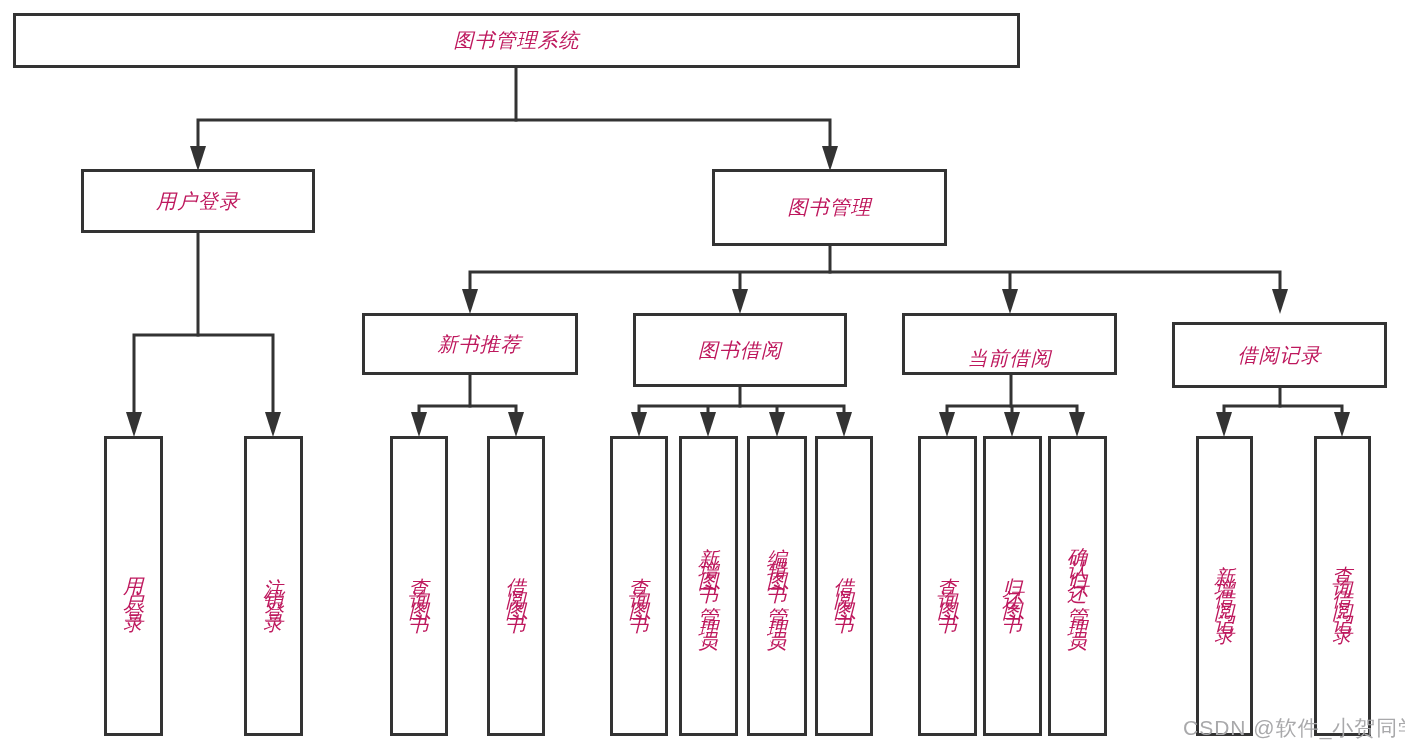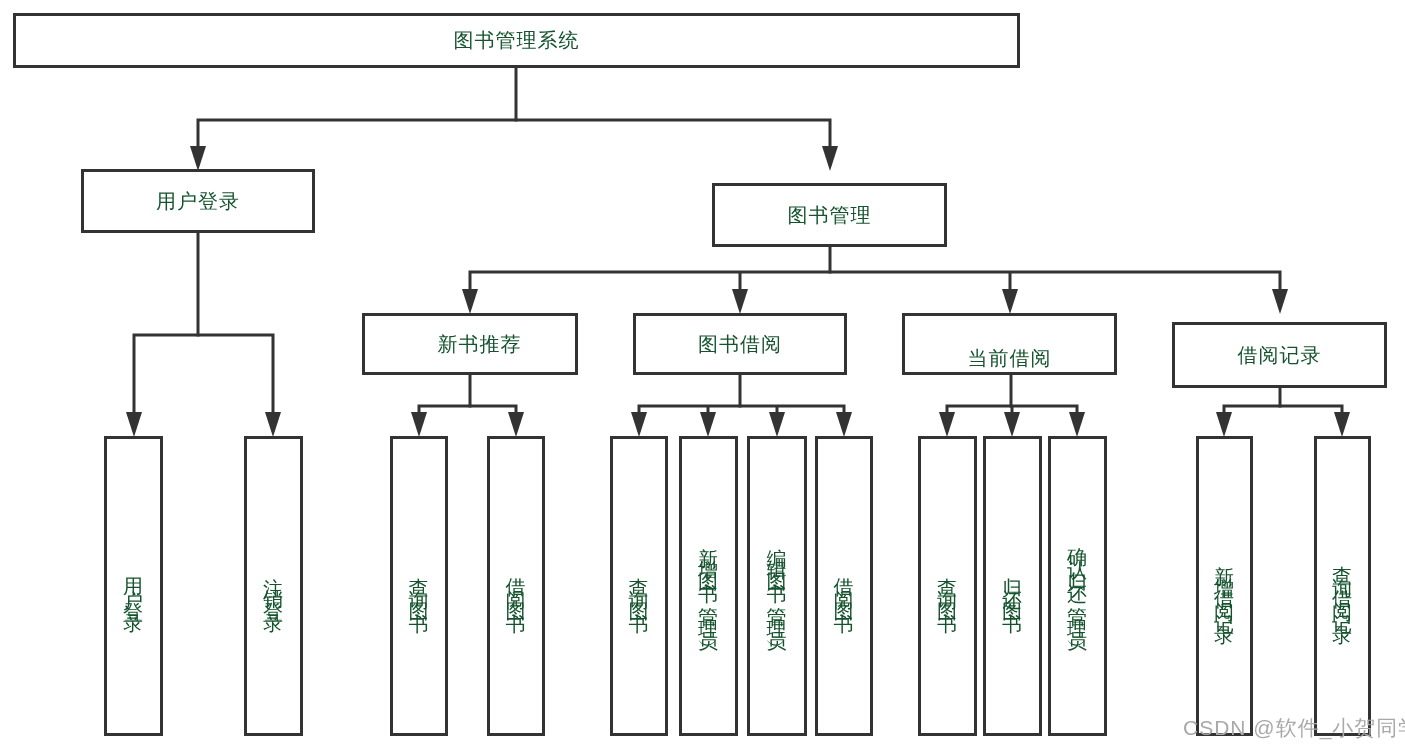--- a/index.html
+++ b/index.html
@@ -20,24 +20,25 @@
     width: 1405px; height: 747px;
   }
   .node {
     position: absolute;
     box-sizing: border-box;
     border: 3px solid #333333;
     background: #ffffff;
     display: flex;
     align-items: center;
     justify-content: center;
-    color: #14532d;
+    color: #be185d;
     font-size: 20px;
     letter-spacing: 1px;
     z-index: 2;
+    font-style: italic;
   }
   .node.leaf {
     font-size: 20px;
   }
   .node.leaf .vtext {
     writing-mode: vertical-rl;
     text-orientation: mixed;
     letter-spacing: 12px;
     line-height: 1;
     white-space: nowrap;
@@ -115,28 +116,28 @@
     </g>
   </svg>
 
   <div class="node" style="left:13px; top:13px; width:1007px; height:55px;">
     <span>图书管理系统</span>
   </div>
 
   <div class="node" style="left:81px; top:169px; width:234px; height:64px;">
     <span>用户登录</span>
   </div>
-  <div class="node" style="left:712px; top:169px; width:235px; height:64px;margin-top:14px;">
+  <div class="node" style="left:712px; top:169px; width:235px; height:77px;">
     <span>图书管理</span>
   </div>
 
   <div class="node" style="left:362px; top:313px; width:216px; height:62px;padding-left:19px;">
     <span>新书推荐</span>
   </div>
-  <div class="node" style="left:633px; top:313px; width:214px; height:62px;">
+  <div class="node" style="left:633px; top:313px; width:214px; height:74px;">
     <span>图书借阅</span>
   </div>
   <div class="node" style="left:902px; top:313px; width:215px; height:62px;align-items:flex-end;">
     <span>当前借阅</span>
   </div>
   <div class="node" style="left:1172px; top:322px; width:215px; height:66px;">
     <span>借阅记录</span>
   </div>
 
   <div class="node leaf" style="left:104px; top:436px; width:59px; height:300px;">

